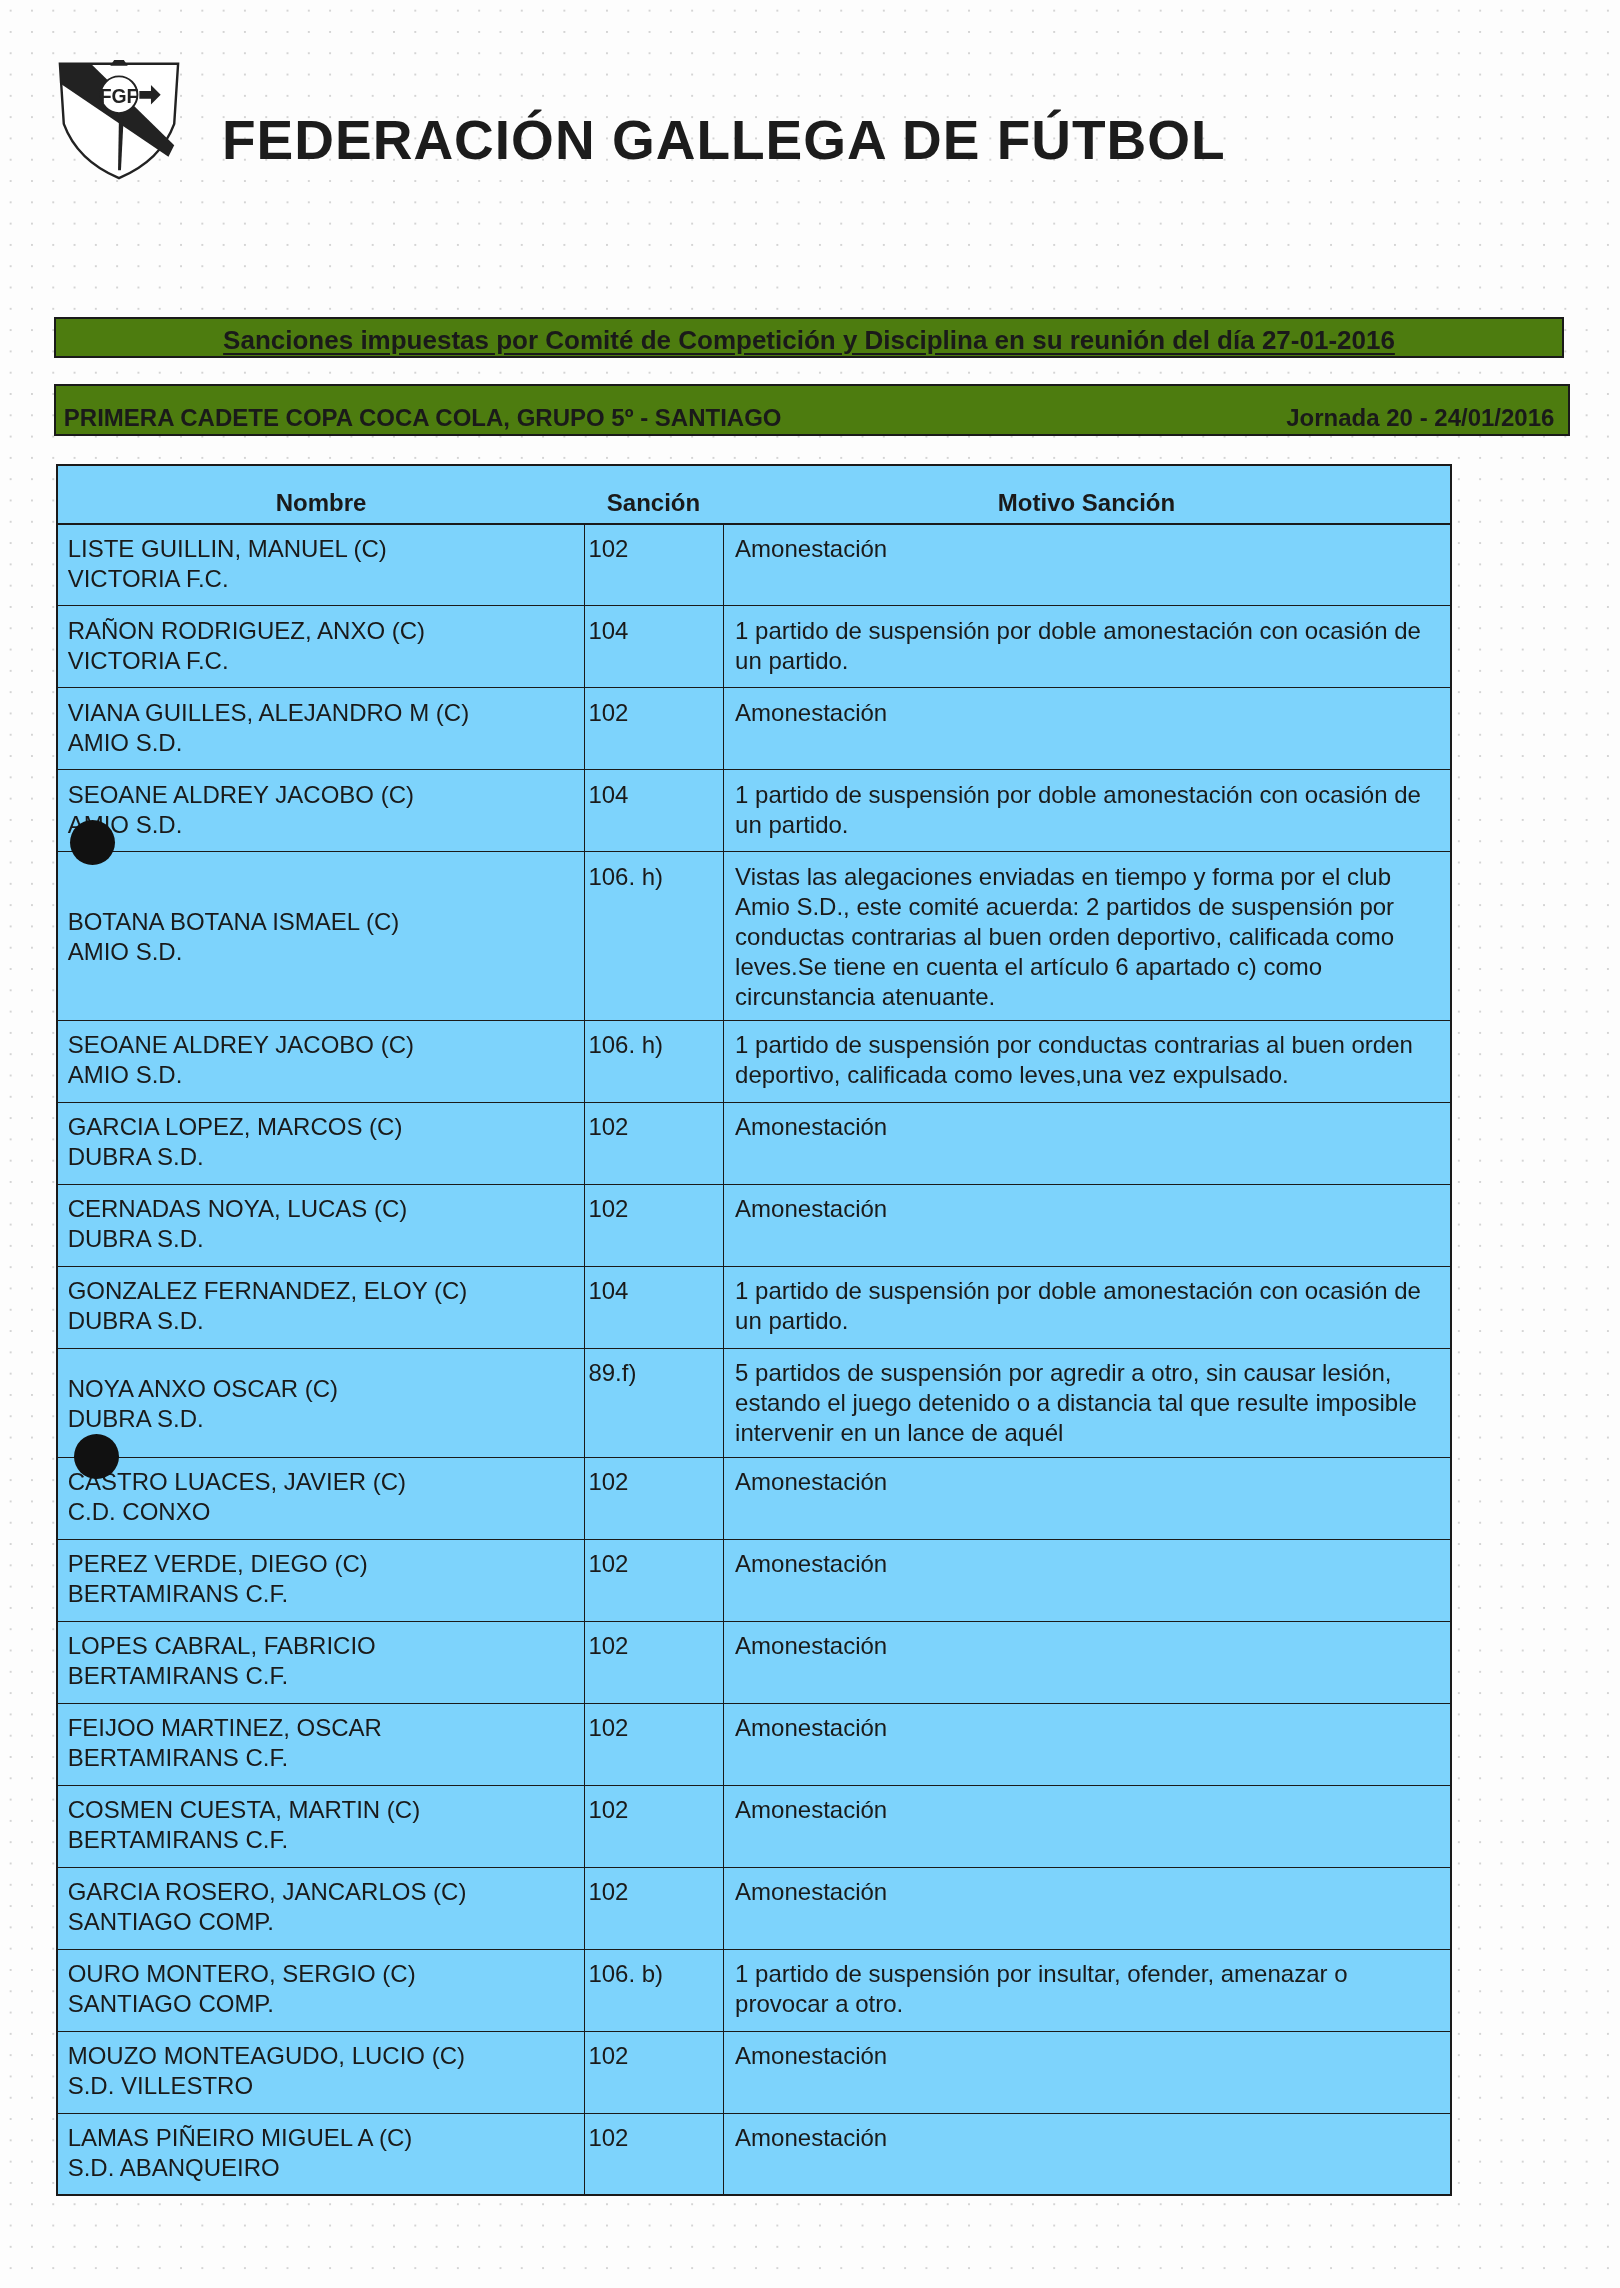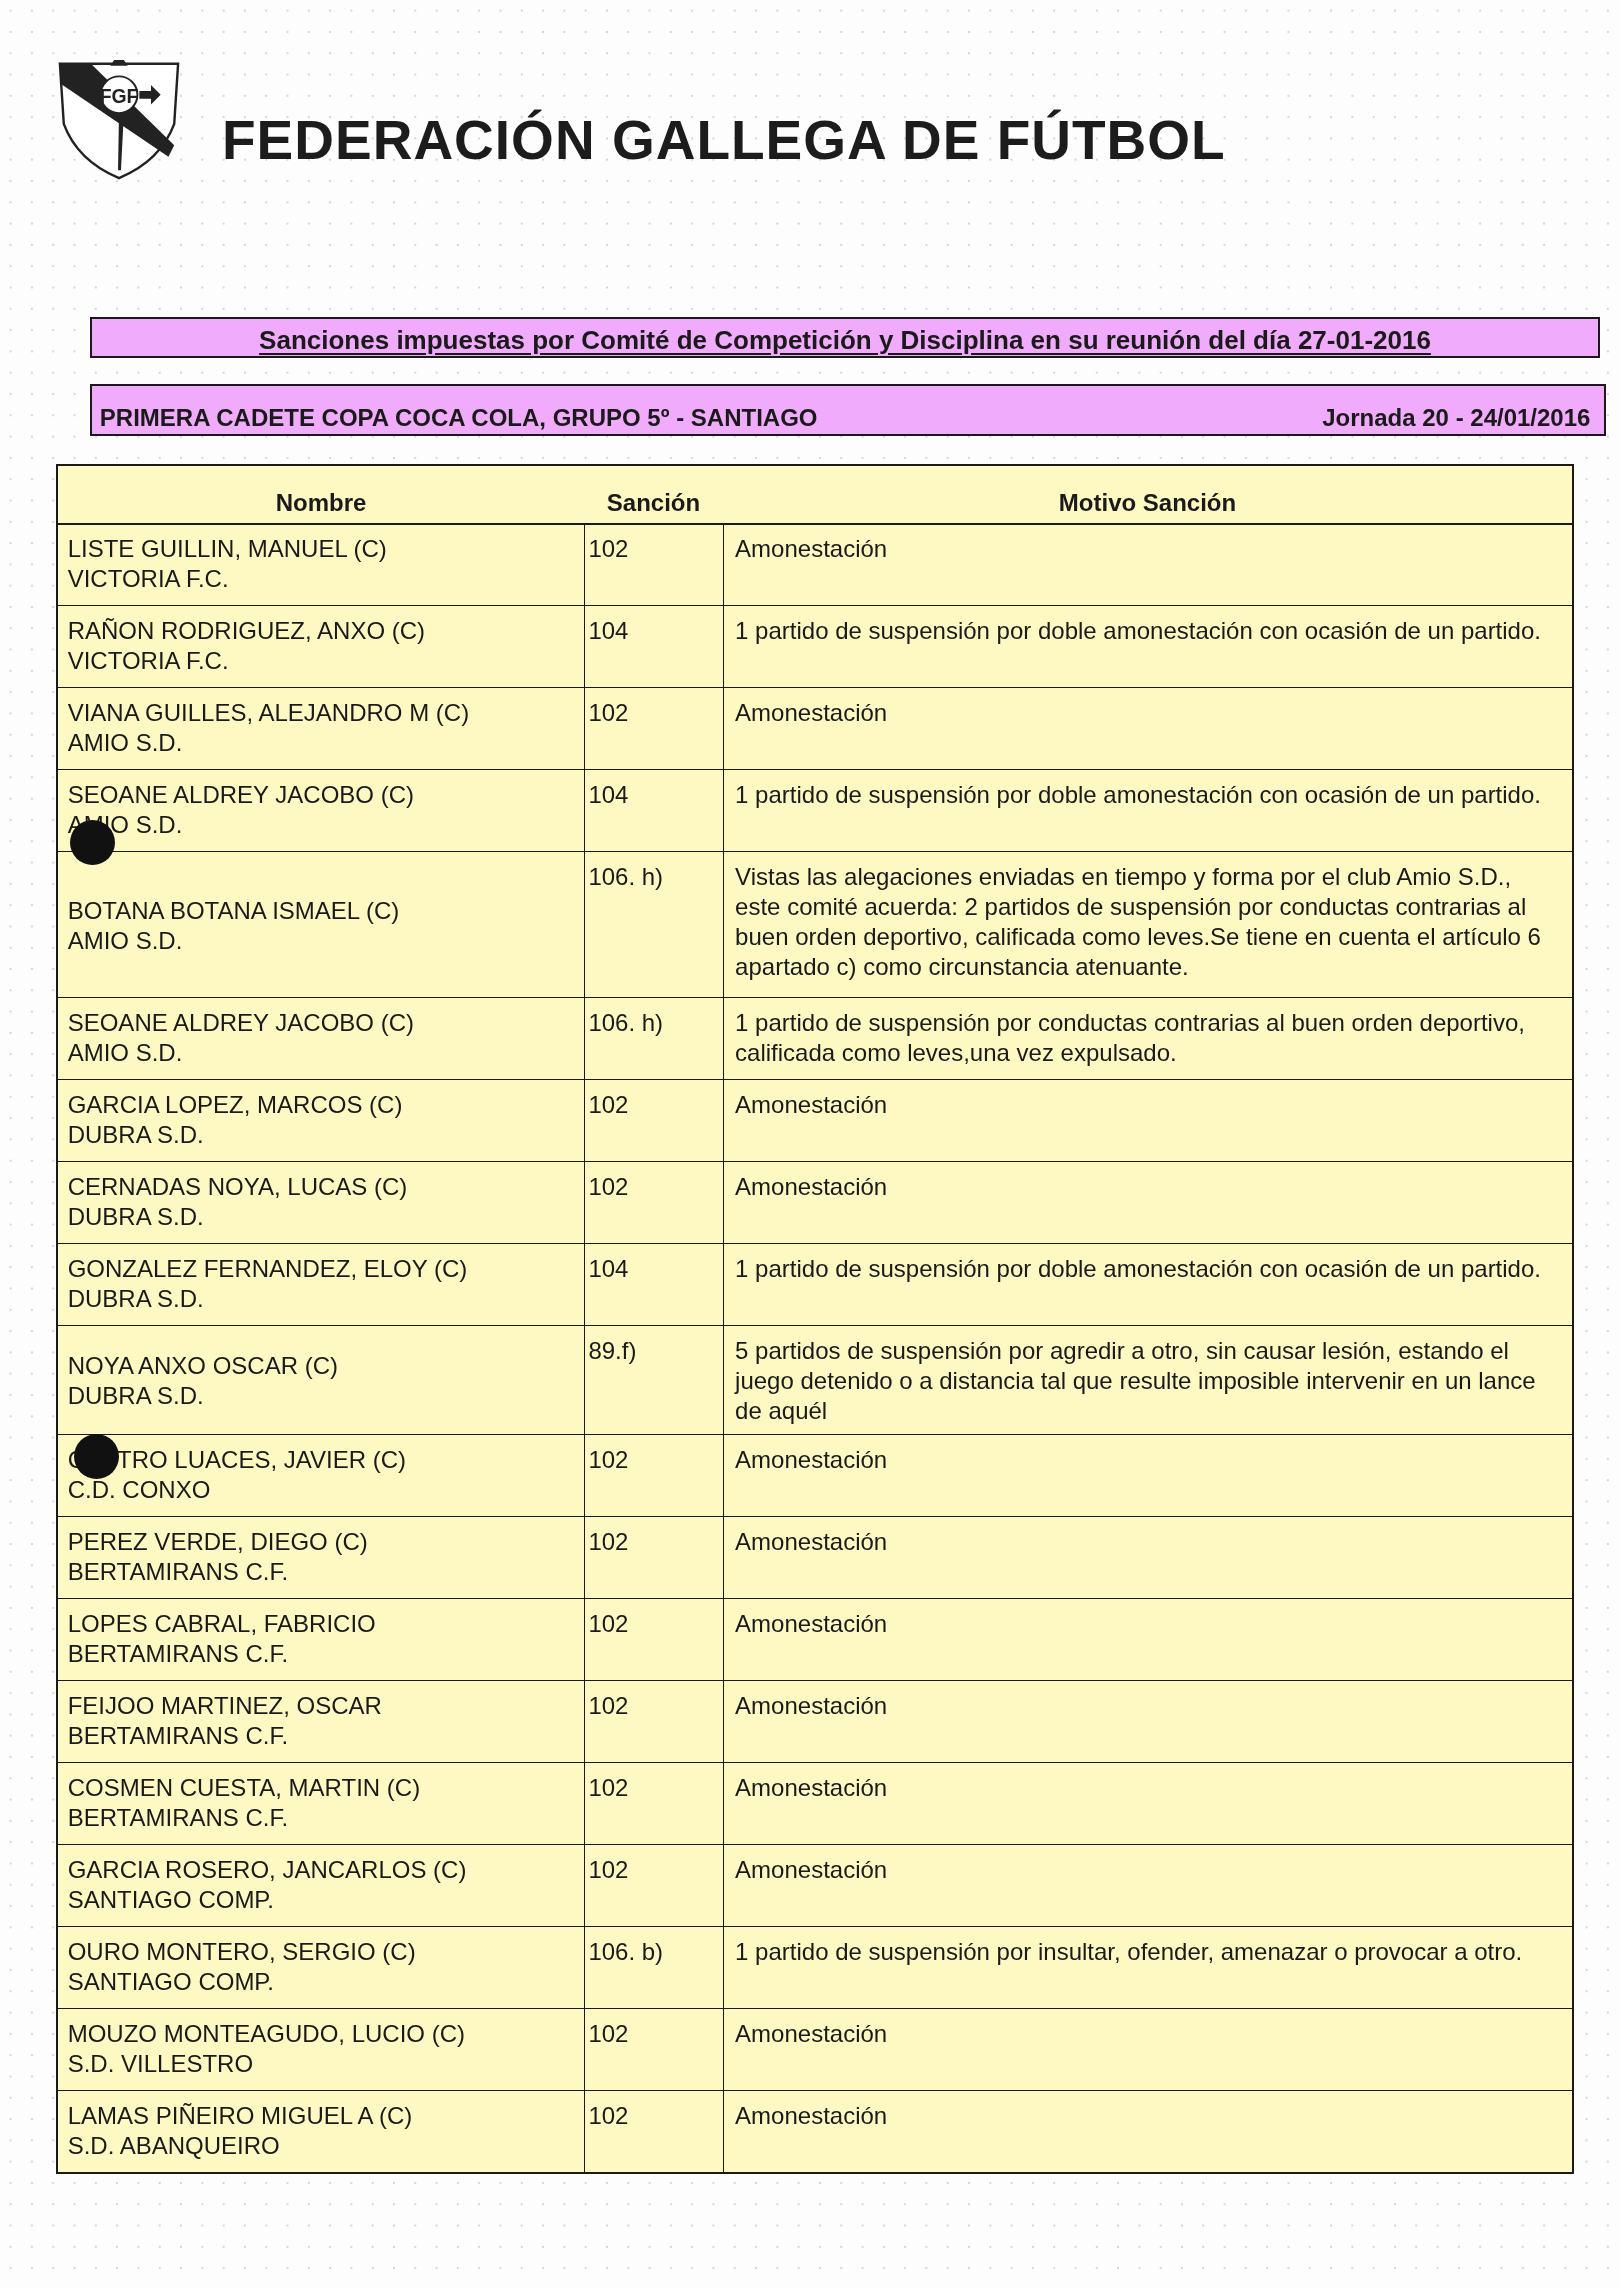--- a/index.html
+++ b/index.html
@@ -10,35 +10,35 @@
     background-size: 21.3px 21.3px;
     font-family: "Liberation Sans", sans-serif; color: #1a1a1a;
   }
   .logo { position: absolute; left: 54px; top: 56px; width: 130px; height: 124px; }
   .fed-title {
     position: absolute; left: 206px; top: 97px; margin: 16px;
     font-size: 55px; font-weight: bold; letter-spacing: 1px; color: #1c1c1c; line-height: 1;
   }
   .box {
     position: absolute; left: 54px; width: 1510px; border: 2.4px solid #1a1a1a;
-    background: #f0abfc; box-sizing: border-box; margin-left: 36px;
+    background: #4d7c0f; box-sizing: border-box;
   }
   .session-box { top: 317px; height: 41px; text-align: center; }
   .session-box span {
     display: inline-block; margin-top: 5.8px; font-size: 26px; font-weight: bold;
     text-decoration: underline; text-underline-offset: 3.9px;
   }
   .comp-box {
     top: 384px; left: 54px; width: 1516px; height: 52px; display: flex;
     justify-content: space-between; align-items: center; padding: 0 13.6px 0 7.8px;
   }
   .comp-box span { font-size: 24px; font-weight: bold; position: relative; top: 7.8px; }
   table.sanciones {
-    position: absolute; left: 56px; top: 464px; width: 1518px;
-    border-collapse: collapse; background: #fef9c3; table-layout: fixed;
+    position: absolute; left: 56px; top: 464px; width: 1396px;
+    border-collapse: collapse; background: #7dd3fc; table-layout: fixed;
     border: 2.4px solid #1a1a1a;
   }
   table.sanciones th {
     font-size: 24px; font-weight: bold; height: 51px; padding: 0;
     border-bottom: 2.4px solid #1a1a1a; vertical-align: bottom; padding-bottom: 5.8px;
   }
   table.sanciones td {
     border: 1.9px solid #1a1a1a; vertical-align: top; font-size: 24px; line-height: 30px;
     padding: 9.7px 9.7px 7.8px 9.7px;
   }

